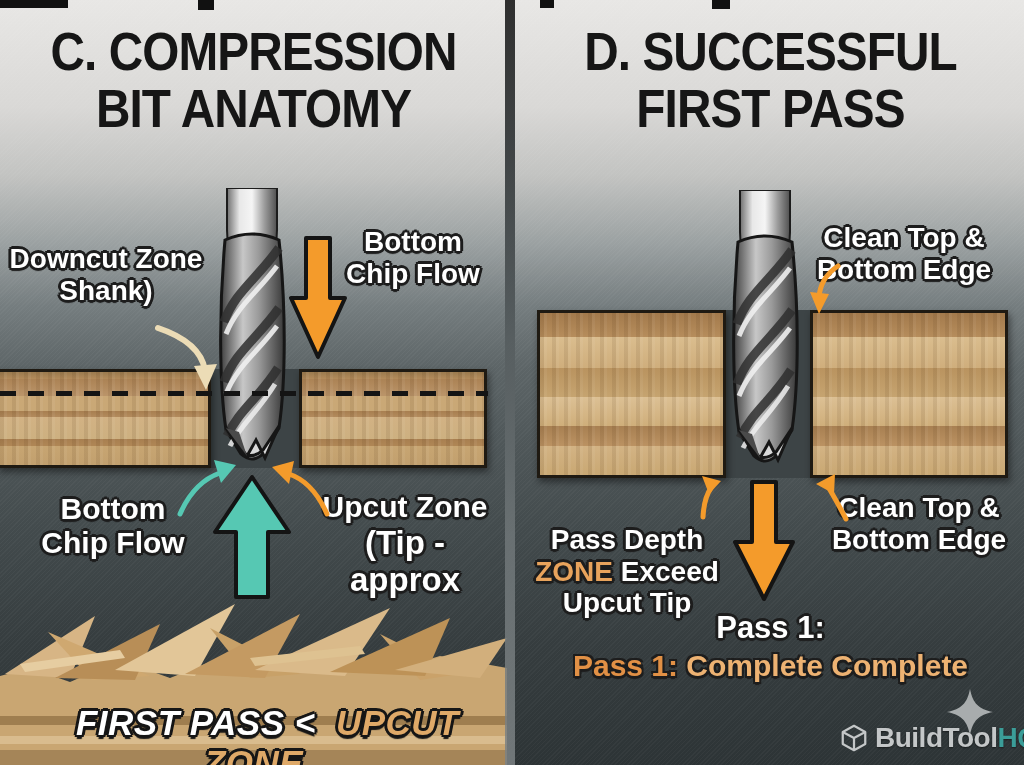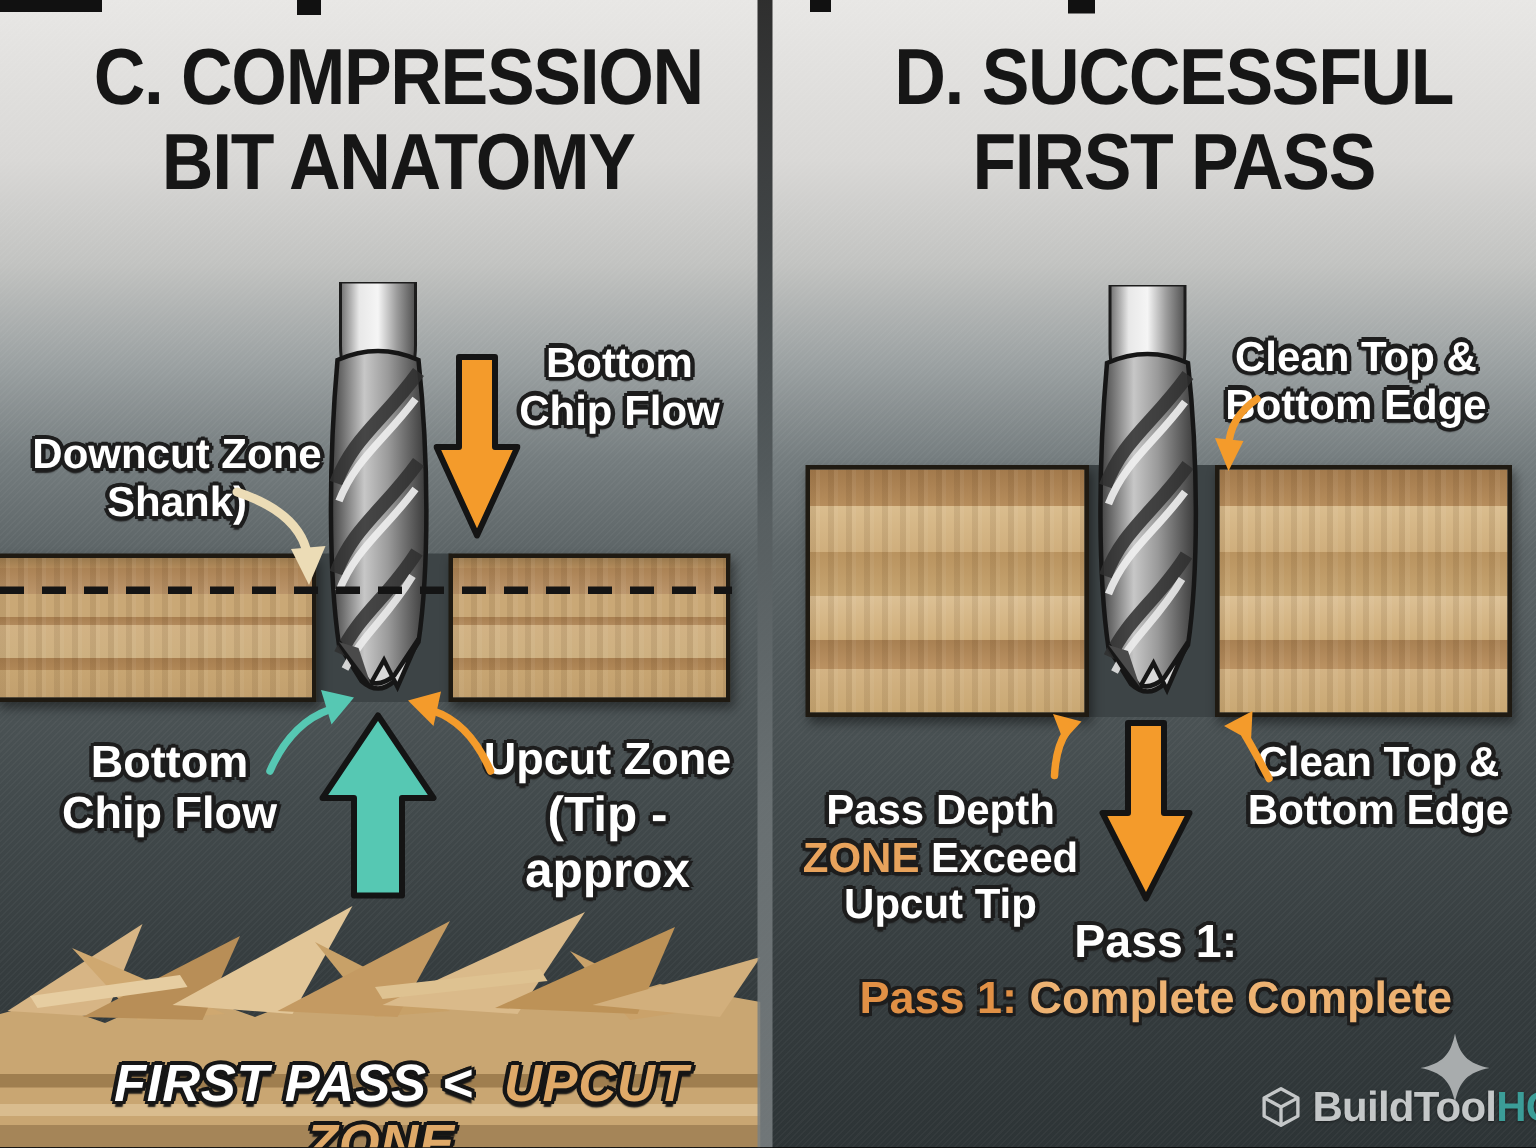--- a/index.html
+++ b/index.html
@@ -9,21 +9,21 @@
     background:
       repeating-linear-gradient(135deg, rgba(255,255,255,0.03) 0 1px, rgba(0,0,0,0) 1px 3px),
       linear-gradient(180deg,#e8e7e5 0%,#d9d8d6 14%,#c2c3c1 23%,#9aa0a1 32%,#757d7f 40%,#5d6567 48%,#4f5759 58%,#424a4c 70%,#363d3f 84%,#2d3436 100%);
   }
   .top-marks{position:absolute;left:0;top:0;width:1024px;height:12px;z-index:9;
     background:
       linear-gradient(#111,#111) 0 0/68px 8px no-repeat,
       linear-gradient(#111,#111) 198px 0/16px 10px no-repeat,
       linear-gradient(#111,#111) 540px 0/14px 8px no-repeat,
       linear-gradient(#111,#111) 712px 0/18px 9px no-repeat;}
-  .panel{position:absolute;top:0;width:507px;height:765px;padding-left:24px;}
+  .panel{position:absolute;top:0;width:507px;height:765px;}
   .panel-left{left:0;}
   .panel-right{left:517px;}
   .divider{position:absolute;left:505px;top:0;width:10px;height:765px;z-index:8;
     background:linear-gradient(180deg,#0e0e0e 0%,#2a2f31 22%,#555c5e 45%,#6f7678 70%,#7c8284 100%);
     opacity:.85;}
   .ptitle{position:absolute;top:24px;left:0;width:100%;text-align:center;
     color:#161616;font-weight:800;font-size:53px;line-height:1.07;letter-spacing:-1px;
     transform:scaleX(0.9);transform-origin:center top;}
   .olabel{position:absolute;color:#fff;font-weight:700;line-height:1.13;text-align:center;
     text-shadow:-2px -2px 0 #1d1d1d,2px -2px 0 #1d1d1d,-2px 2px 0 #1d1d1d,2px 2px 0 #1d1d1d,
@@ -112,21 +112,21 @@
     <div class="channel" style="left:207px;top:369px;width:94px;height:99px;"></div>
     <div class="wood wood-thin" style="left:-3px;top:369px;width:214px;height:99px;"></div>
     <div class="wood wood-thin" style="left:299px;top:369px;width:188px;height:99px;"></div>
 
     <svg class="bit" style="left:211px;top:188px;" width="82" height="285">
       <use href="#endmill"></use>
     </svg>
 
     <div class="dashed"></div>
 
-    <div class="olabel fs28" style="left:12px;top:243px;width:212px;margin-top:44px;">
+    <div class="olabel fs28" style="left:0;top:243px;width:212px;">
       <span style="display:block">Downcut Zone</span>
       <span style="display:block">Shank)</span>
     </div>
 
     <svg class="bigarrow" style="left:289px;top:236px;" width="58" height="124" viewBox="0 0 58 124">
       <polygon points="17,2 41,2 41,62 56,62 29,121 2,62 17,62" stroke="#141414" stroke-width="4" stroke-linejoin="round" fill="#f49b2b"></polygon>
     </svg>
 
     <div class="olabel fs28" style="left:338px;top:226px;width:150px;">
       <span style="display:block">Bottom</span>

